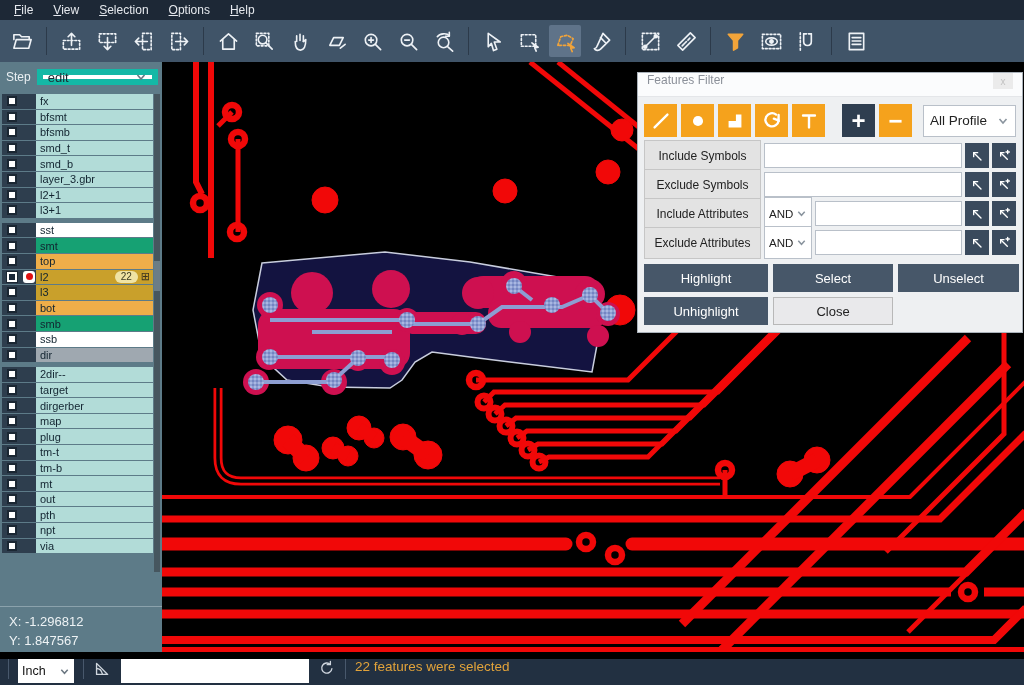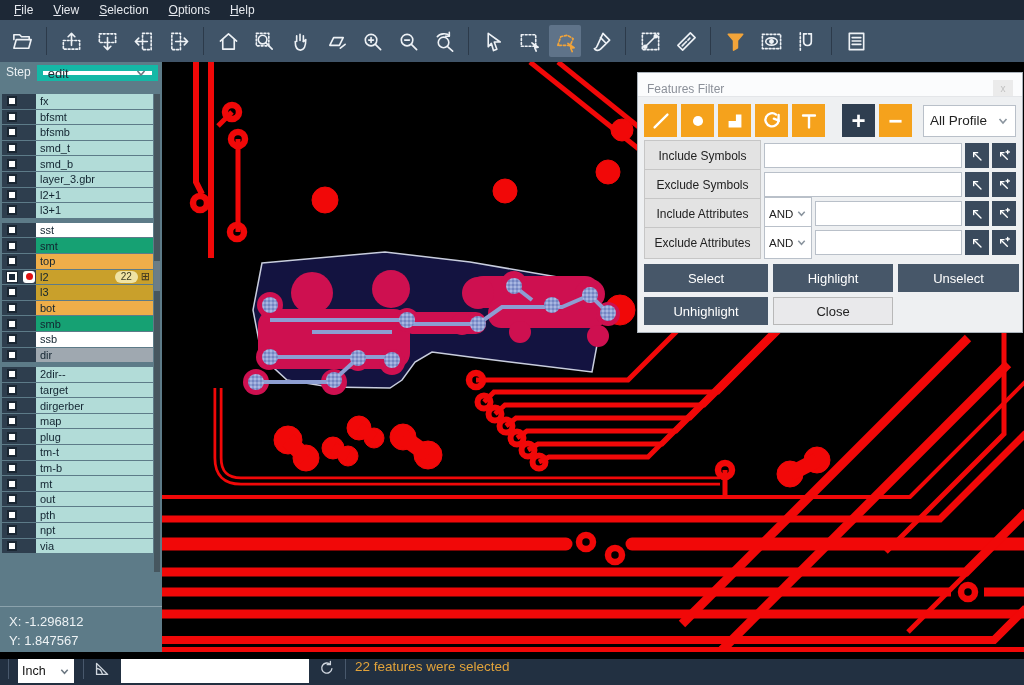--- a/index.html
+++ b/index.html
@@ -15,21 +15,21 @@
   .toolbar { position:absolute; top:20px; left:0; right:0; height:42px; background:#405468; display:flex; align-items:center; padding-left:4px; z-index:5;}
   .tbtn { width:32px; height:32px; display:flex; align-items:center; justify-content:center; color:#eef2f6; border-radius:2px; margin:0 2px;}
   .tbtn.active { background:#5f7389; color:#f2a43a; }
   .tsep { width:1px; height:28px; background:#2c3a4a; margin:0 6px; }
 
   
   .sidebar { position:absolute; top:62px; left:0; width:162px; bottom:33px; background:#5d7b88; z-index:4; }
   .canvas { position:absolute; top:62px; left:162px; right:0; bottom:33px; background:#000; }
 
   
-  .steprow { height:30px; display:flex; align-items:flex-start; gap:6px; padding:3px 4px 3px 6px; }
+  .steprow { height:30px; display:flex; align-items:center; gap:6px; padding:3px 4px 3px 6px; }
   .steplabel { color:#eaf0f3; font-size:12px; }
   .stepselect { flex:1; height:16px; background:#fff; border:6px solid #14b8a6; display:flex; align-items:center; justify-content:space-between; padding:0 5px; font-size:13px; color:#1d2a33; }
   .layerlist { position:absolute; top:32px; left:2px; right:9px; bottom:80px; overflow:hidden; }
   .lgroup { margin-bottom:5px; }
   .lrow { display:flex; height:14.6px; margin-bottom:1px; align-items:stretch; }
   .cbcell { width:20px; background:#2e3e4e; display:flex; align-items:center; justify-content:center; flex:none; }
   .cb { width:10px; height:10px; background:#fff; border:2px solid #1b2733; }
   .cb.checked { background:#1b2838; border:2px solid #fff; outline:1px solid #1b2733; }
   .indcell { width:14px; background:#2e3e4e; display:flex; align-items:center; justify-content:center; flex:none; }
   .inddot { width:12px; height:12px; background:#fff; border-radius:3px; display:flex; align-items:center; justify-content:center; }
@@ -41,21 +41,21 @@
   .gridic { font-size:11px; color:#3a3420; margin:0 3px; }
   .scrollstrip { position:absolute; top:32px; right:2px; width:6px; bottom:80px; background:#46565f; }
   .scrollthumb { position:absolute; top:35%; left:0; right:0; height:30px; background:#6b7d86; }
   .coords { position:absolute; left:0; right:0; bottom:0; height:46px; border-top:1px solid #8ba2ac; padding:5px 9px; color:#eef3f5; font-size:13px; line-height:19px; }
 
   
   .canvas svg.art { position:absolute; top:0; left:0; }
 
   
   .dialog { position:absolute; left:475px; top:10px; width:386px; height:261px; background:#eef0f2; border:1px solid #aab2ba; z-index:6; font-size:12px; }
-  .dlg-title { height:24px; background:#fbfcfd; display:flex; align-items:flex-end; padding:0 9px; color:#8b9099; font-size:12px; border-bottom:1px solid #e4e6e9; }
+  .dlg-title { height:24px; background:#fbfcfd; display:flex; align-items:flex-start; padding:0 9px; color:#8b9099; font-size:12px; border-bottom:1px solid #e4e6e9; }
   .dlg-close { margin-left:auto; width:20px; height:16px; background:#ebebeb; color:#c2c2c2; display:flex; align-items:center; justify-content:center; font-size:10px; }
   .dlg-tools { display:flex; align-items:center; gap:4px; padding:7px 6px 6px 6px; }
   .tool { width:33px; height:33px; background:#f5a21c; display:flex; align-items:center; justify-content:center; color:#fff; }
   .tool.dark { background:#2f3e50; margin-left:13px; font-size:24px; font-weight:bold; line-height:1; }
   .tool.minus { font-size:24px; font-weight:bold; line-height:1; }
   .profile { margin-left:auto; width:93px; height:32px; background:#fff; border:1px solid #b9c0c9; display:flex; align-items:center; justify-content:space-between; padding:0 6px; font-size:13.5px; color:#222; }
   .frow { display:flex; align-items:center; gap:3px; padding:0 6px; margin-bottom:4px; height:25px; }
   .flabel { width:117px; height:32px; background:#e3e3e3; border:1px solid #c6c6c6; display:flex; align-items:center; justify-content:center; color:#222; flex:none; }
   .fand { width:48px; height:33px; background:#fff; border:1px solid #b9c0c9; display:flex; align-items:center; justify-content:space-between; padding:0 4px; font-size:11.5px; color:#222; flex:none; }
   .finput { flex:1; height:25px; border:1px solid #b9c0c9; background:#fff; min-width:10px; font-size:12px; padding:0 4px; }
@@ -784,22 +784,22 @@
             <div class="fbtn">
               <svg width="16" height="16" viewBox="0 0 24 24" fill="none" stroke="#fff" stroke-width="2" stroke-linecap="round">
                 <path d="M17 17 L7 7"></path>
                 <path d="M7 12 V7 H12"></path>
                 <path d="M17.5 3.5 V8.5 M15 6 H20"></path>
               </svg>
             </div>
           </div>
         </div>
       <div class="factions" id="dlgactions">
+          <div class="abtn dark">Highlight</div>
           <div class="abtn dark">Select</div>
-          <div class="abtn dark">Highlight</div>
           <div class="abtn dark">Unselect</div>
           <div class="abtn dark">Unhighlight</div>
           <div class="abtn light">Close</div>
         </div>
     </div>
   </div>
 
   <div class="statusbar">
     <div class="sdiv"></div>
     <div class="unit">

